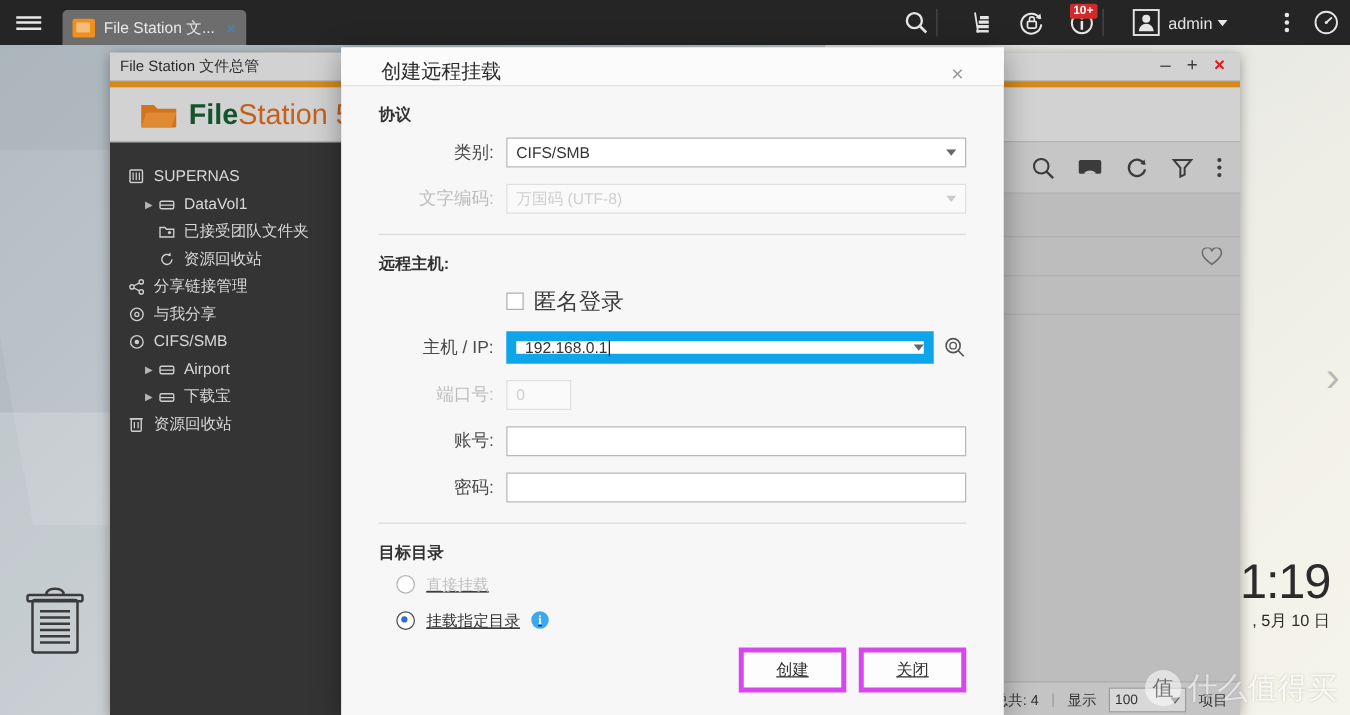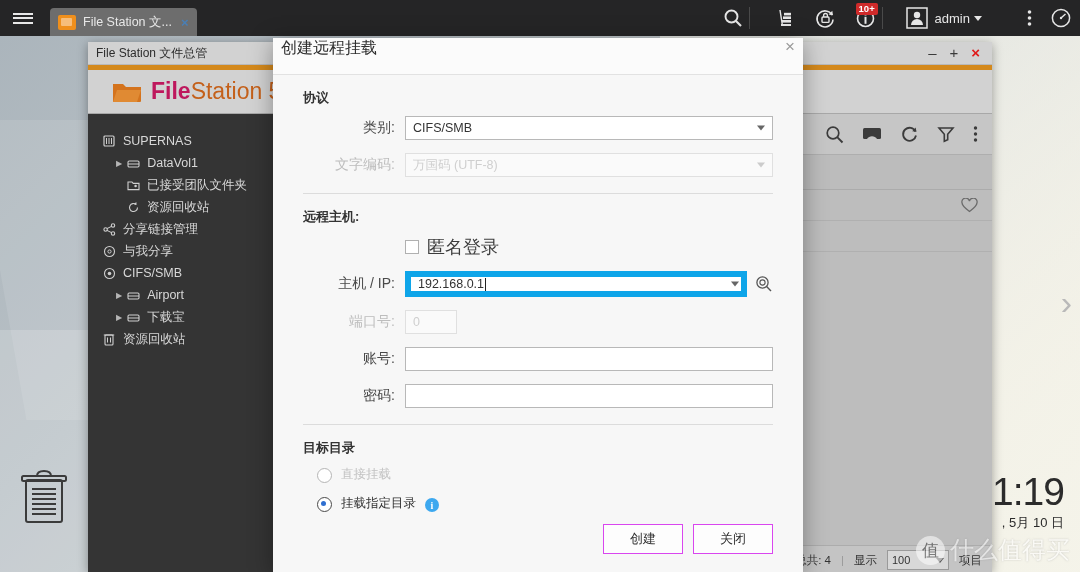--- a/index.html
+++ b/index.html
@@ -46,21 +46,21 @@
   #fstitle{height:22px;background:#d2d2d2;display:flex;align-items:center;
     padding:0 8px;font-size:12px;color:#2c2c2c;border-bottom:1px solid #b9b9b9;}
   #winctrls{margin-left:auto;display:flex;align-items:center;gap:13px;padding-right:4px;}
   #winctrls span{font-size:15px;color:#3a3a3a;cursor:pointer;line-height:14px;}
   #winctrls .closebtn{color:#e01b1b;font-weight:bold;}
   #fsorange{height:5px;background:#d4891c;}
   #fsbanner{height:43px;background:#d2d2d2;display:flex;align-items:center;
     padding-left:24px;gap:9px;border-bottom:1px solid #a8a8a8;}
   #folderico{width:30px;height:24px;position:relative;}
   #fsname{font-size:23px;color:#c4601a;}
-  #fsname b{color:#be185d;}
+  #fsname b{color:#14532d;}
   #fsbody{display:flex;height:460px;}
   #fsnav{width:185px;background:#343434;padding-top:16px;flex:0 0 185px;}
   .navitem{display:flex;align-items:center;height:22px;color:#d8d8d8;font-size:12.5px;
     padding-left:14px;gap:7px;cursor:pointer;}
   .navitem.lvl1{padding-left:28px;}
   .navitem.lvl2{padding-left:38px;}
   .navitem .ni{width:14px;height:14px;display:inline-flex;align-items:center;
     justify-content:center;color:#cfcfcf;flex:0 0 14px;}
   .navitem .arr{font-size:8px;color:#b5b5b5;margin-right:-3px;}
   #fsmain{flex:1;background:#bfbfbf;display:flex;flex-direction:column;}
@@ -70,76 +70,76 @@
   #fscrumb{height:34px;background:#bcbcbc;border-bottom:1px solid #ababab;}
   #fslist{flex:1;background:#bdbdbd;}
   .fsrow{height:30px;border-bottom:1px solid #b0b0b0;display:flex;align-items:center;
     justify-content:flex-end;padding-right:14px;}
   #fsstatus{height:28px;background:#c4c4c4;border-top:1px solid #acacac;display:flex;
     align-items:center;justify-content:flex-end;gap:10px;padding-right:10px;
     font-size:11.5px;color:#333;}
   #pagesel{border:1px solid #9a9a9a;background:#d8d8d8;height:18px;width:52px;
     display:flex;align-items:center;justify-content:space-between;padding:0 4px;font-size:11px;}
   
-  #clock{position:absolute;right:16px;top:472px;text-align:right;z-index:25;color:#2b2b2b;}
+  #clock{position:absolute;right:16px;top:446px;text-align:right;z-index:25;color:#2b2b2b;}
   #clocktime{font-size:39px;line-height:40px;letter-spacing:-1px;}
   #clockdate{font-size:13px;margin-top:2px;padding-left:28px;}
   
   #watermark{position:absolute;right:10px;bottom:6px;display:flex;align-items:center;
     gap:5px;z-index:40;opacity:.55;}
   #wmcircle{width:29px;height:29px;border-radius:50%;background:#fff;color:#333;
     display:flex;align-items:center;justify-content:center;font-size:17px;}
   #wmtext{font-size:24px;color:#ffffff;text-shadow:0 0 2px rgba(120,120,120,.7);}
   
   #chev{position:absolute;right:8px;top:285px;z-index:24;color:#b9b9b9;font-size:34px;
     font-weight:300;cursor:pointer;line-height:1;}
   
   #dlg{position:absolute;left:273px;top:38px;width:530px;height:534px;background:#f7f7f7;
     box-shadow:0 4px 22px rgba(0,0,0,.35);z-index:80;display:flex;flex-direction:column;}
-  #dlghead{height:46px;border-bottom:1px solid #e2e2e2;display:flex;align-items:flex-start;
-    padding:0 8px;background:#fbfbfb;}
+  #dlghead{height:46px;border-bottom:1px solid #e2e2e2;display:flex;align-items:flex-end;
+    padding:0 32px;background:#fbfbfb;}
   #dlgtitle{font-size:16px;color:#2d2d2d;}
   #dlgclose{margin-left:auto;font-size:17px;color:#9a9a9a;cursor:pointer;line-height:1;}
   #dlgbody{flex:1;padding:14px 30px 0 30px;}
   .seclabel{font-size:13px;color:#333;margin-bottom:9px;font-weight:600;}
   .frow{display:flex;align-items:center;margin-bottom:13px;}
   .flabel{width:92px;text-align:right;padding-right:10px;font-size:14px;color:#4a4a4a;}
   .flabel.dim{color:#bdbdbd;}
   .fctl{flex:1;position:relative;}
   .inp{height:24px;border:1px solid #b8b8b8;background:#fff;font-size:12.5px;color:#333;
     display:flex;align-items:center;padding:0 7px;box-sizing:border-box;width:100%;}
   .inp.sel{padding-right:22px;}
   .inp.disabled{border-color:#e0e0e0;background:#fafafa;color:#cfcfcf;}
-  .inp.focus{border:6px solid #0ea5e9;height:26px;}
+  .inp.focus{border:8px solid #0ea5e9;height:26px;}
   .arrowdown{position:absolute;right:8px;top:50%;transform:translateY(-50%);
     width:0;height:0;border-left:4.5px solid transparent;border-right:4.5px solid transparent;
     border-top:5px solid #666;}
   .arrowdown.dim{border-top-color:#ccc;}
   .caret-blink{display:inline-block;width:1px;height:13px;background:#222;margin-left:1px;
     vertical-align:-2px;}
   .hr{border-top:1px solid #dcdcdc;margin:16px 0 14px 0;}
   .chkrow{display:flex;align-items:center;margin:2px 0 12px 102px;gap:8px;}
   .chkbox{width:12px;height:12px;border:1px solid #b0b0b0;background:#fff;}
   .chklabel{font-size:18px;color:#3c3c3c;}
   .portbox{width:52px;}
-  .radiorow{display:flex;align-items:flex-end;gap:9px;margin-bottom:12px;padding-left:14px;}
+  .radiorow{display:flex;align-items:flex-start;gap:9px;margin-bottom:12px;padding-left:14px;text-decoration:underline;}
   .radio{width:13px;height:13px;border-radius:50%;border:1px solid #b5b5b5;background:#fff;
     position:relative;flex:0 0 13px;}
   .radio.on{border-color:#4a4a4a;}
   .radio.on:after{content:"";position:absolute;left:3px;top:3px;width:5px;height:5px;
     border-radius:50%;background:#2f6fd0;}
   .radiolbl{font-size:12.5px;color:#333;}
   .radiolbl.dim{color:#c2c2c2;}
   .infoico{width:14px;height:14px;border-radius:50%;background:#3da8ef;color:#fff;
     font-size:10px;font-weight:bold;display:inline-flex;align-items:center;
     justify-content:center;font-family:"Liberation Serif",serif;}
   #dlgfoot{padding:0 30px 18px 30px;display:flex;justify-content:flex-end;gap:10px;}
-  .dbtn{min-width:78px;height:28px;border:1px solid #d946ef;background:#fdfdfd;
+  .dbtn{min-width:78px;height:28px;border:4px solid #d946ef;background:#fdfdfd;
     font-size:13px;color:#2e2e2e;display:flex;align-items:center;justify-content:center;
-    cursor:pointer;}
+    cursor:pointer;text-decoration:underline;}
   svg{display:block;}
 </style>
 </head>
 <body>
 
 <div id="desktop">
   <div id="wall-shape2"></div>
   <div id="wall-shape1"></div>
   <div id="wall-shape3"></div>
 </div>

